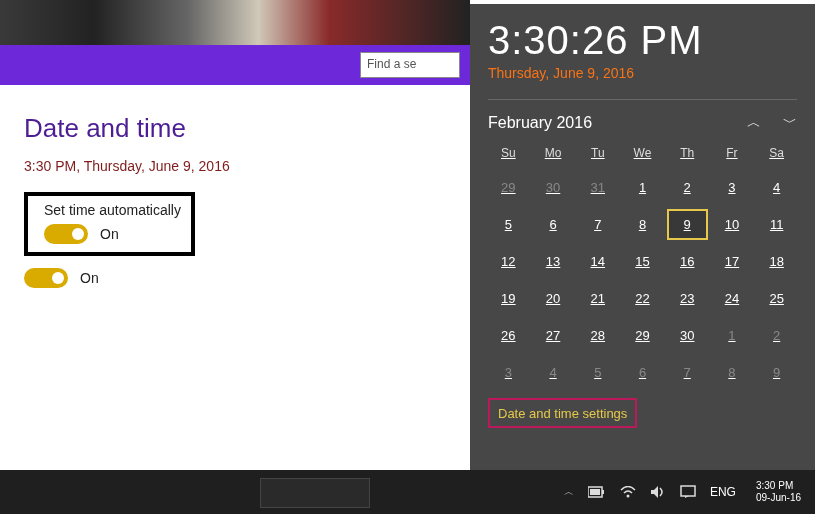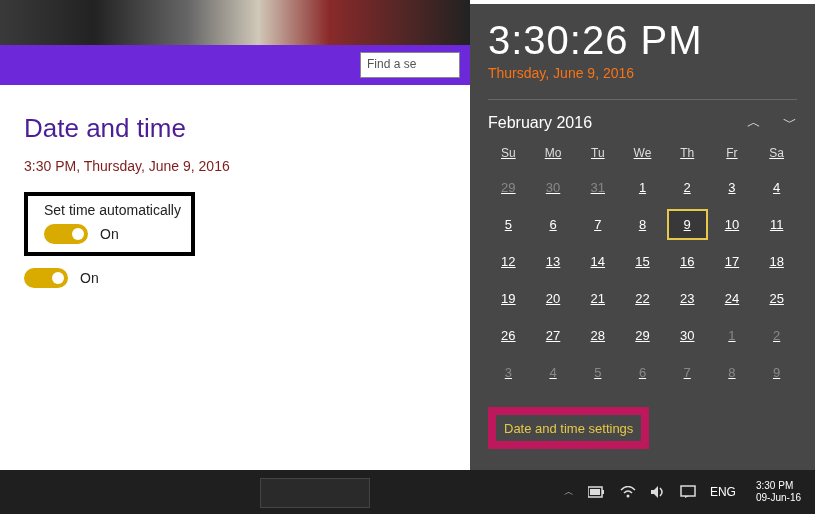--- a/index.html
+++ b/index.html
@@ -23,21 +23,21 @@
   .big-date{color:#f97316;font-size:14px;margin-top:2px;margin-bottom:18px;}
   .month-row{display:flex;align-items:center;justify-content:space-between;border-top:1px solid rgba(255,255,255,0.18);padding-top:14px;margin-bottom:14px;}
   .month-label{font-size:16px;font-weight:400;}
   .month-arrows{display:flex;gap:22px;color:#ddd;}
   .arrow{cursor:pointer;font-size:14px;}
   .cal-grid{display:grid;grid-template-columns:repeat(7,1fr);gap:6px 4px;text-align:center;font-size:13px;text-decoration:underline;}
   .dow{color:#ddd;font-size:12px;padding-bottom:6px;}
   .day{padding:8px 0;color:#fff;cursor:pointer;}
   .day.dim{color:rgba(255,255,255,0.35);}
   .day.today{border:2px solid #e6c84a;background:rgba(0,0,0,0.2);padding:6px 0;color:#fff;font-weight:500;}
-  .dts-box{display:inline-block;border:8px solid #be185d;padding:4px 8px;margin-top:19px;}
+  .dts-box{display:inline-block;border:2px solid #be185d;padding:4px 8px;margin-top:10px;}
   .dts-link{color:#e6c84a;font-size:13px;cursor:pointer;}
   .taskbar{position:absolute;bottom:0;left:0;width:815px;height:44px;background:#1f1f1f;display:flex;align-items:center;justify-content:flex-end;padding-right:8px;gap:14px;color:#fff;font-size:12px;}
   .tb-left{position:absolute;left:260px;bottom:6px;width:110px;height:30px;background:#2a2a2a;border:1px solid #444;}
   .tray-icon{color:#ddd;font-size:14px;}
   .tray-arrow{font-size:10px;}
   .tb-clock{text-align:left;line-height:1.2;font-size:10px;padding:2px 6px;cursor:pointer;}
   svg{display:block;}
 </style>
 </head>
 <body>

